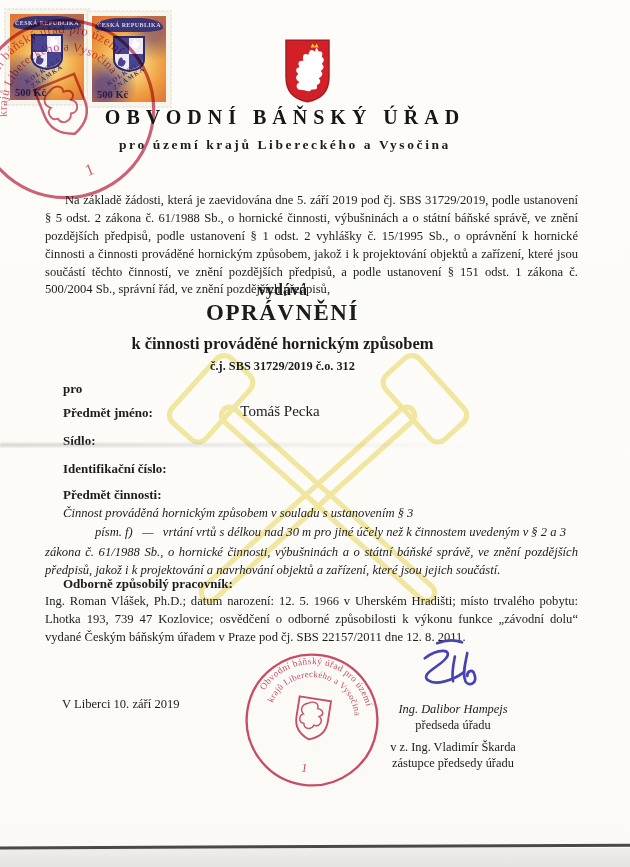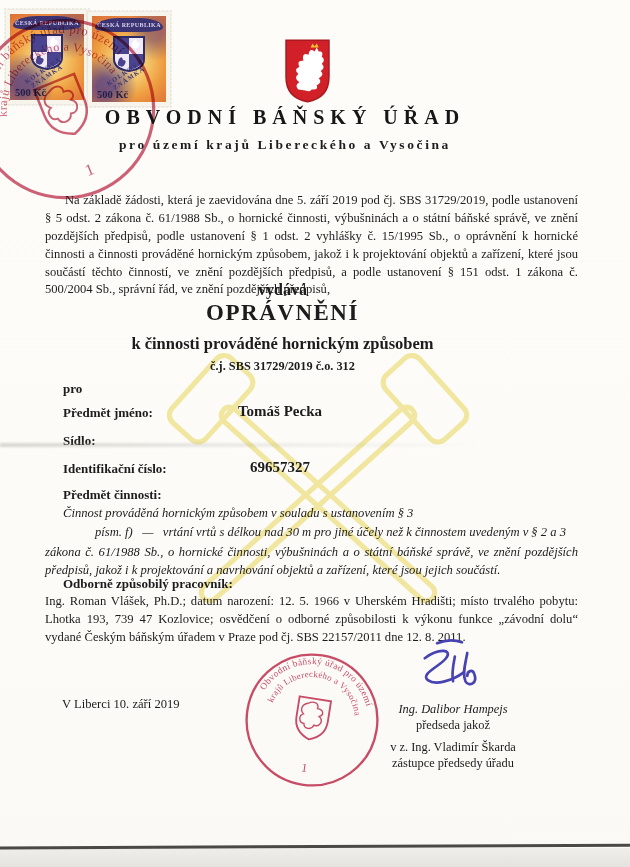--- a/index.html
+++ b/index.html
@@ -40,21 +40,21 @@
   .rs-bottom{left:242px;top:650px;width:140px;height:140px;transform:rotate(9deg);opacity:.9;}
 
   
   .para{left:45px;width:533px;font-size:12.6px;line-height:1.42;text-align:justify;}
   .intro{top:192px;text-indent:20px;}
   .vydava{top:281px;font-weight:bold;font-size:16px;}
   .permit-title{top:300px;font-weight:bold;font-size:23px;letter-spacing:1.5px;}
   .permit-sub{top:334px;font-weight:bold;font-size:16.5px;}
   .permit-ref{top:359px;font-weight:bold;font-size:12.3px;}
   .label{left:63px;font-weight:bold;font-size:13px;}
-  .value{left:0;width:560px;text-align:center;font-weight:bold;font-size:15px;}
+  .value{left:0;width:560px;text-align:center;font-weight:normal;font-size:15px;}
   .ital{font-style:italic;font-size:12.6px;white-space:pre-wrap;}
   .worker-para{top:593px;}
   .place-date{left:62px;top:697px;font-size:12.6px;}
   .sign-block{left:362px;width:182px;text-align:center;font-size:12.4px;line-height:1.25;}
   .signature{left:398px;top:637px;width:96px;height:62px;}
 
   
   .smudge{left:0;top:443px;width:480px;height:4px;
      background:linear-gradient(90deg,rgba(150,148,140,.35),rgba(150,148,140,.12) 60%,rgba(150,148,140,0));
      filter:blur(1px);}
@@ -136,21 +136,20 @@
   <div class="abs centered vydava">vydává</div>
   <div class="abs centered permit-title">OPRÁVNĚNÍ</div>
   <div class="abs centered permit-sub">k činnosti prováděné hornickým způsobem</div>
   <div class="abs centered permit-ref">č.j. SBS 31729/2019 č.o. 312</div>
   <div class="abs label" style="top:381px;">pro</div>
 
   <div class="abs label" style="top:405px;">Předmět jméno:</div>
   <div class="abs value" style="top:403px;">Tomáš Pecka</div>
   <div class="abs label" style="top:433px;">Sídlo:</div>
   <div class="abs label" style="top:461px;">Identifikační číslo:</div>
-  <div class="abs value" style="top:459px;">69657327</div>
 
   <div class="abs label" style="top:487px;">Předmět činnosti:</div>
   <div class="abs ital" style="left:63px;top:506px;">Činnost prováděná hornickým způsobem v souladu s ustanovením § 3</div>
   <div class="abs ital" style="left:95px;top:525px;">písm. f)   —   vrtání vrtů s délkou nad 30 m pro jiné účely než k činnostem uvedeným v § 2 a 3</div>
   <div class="abs para ital" style="top:544px;text-align:justify;">zákona č. 61/1988 Sb., o hornické činnosti, výbušninách a o státní báňské správě, ve znění pozdějších předpisů, jakož i k projektování a navrhování objektů a zařízení, které jsou jejich součástí.</div>
 
   <div class="abs label" style="top:576px;">Odborně způsobilý pracovník:</div>
   <div class="abs para worker-para">Ing. Roman Vlášek, Ph.D.; datum narození: 12. 5. 1966 v Uherském Hradišti; místo trvalého pobytu: Lhotka 193, 739 47 Kozlovice; osvědčení o odborné způsobilosti k výkonu funkce „závodní dolu“ vydané Českým báňským úřadem v Praze pod čj. SBS 22157/2011 dne 12. 8. 2011.</div>
 
   <div class="abs smudge"></div>
@@ -173,20 +172,20 @@
   <svg class="abs signature" viewBox="0 0 100 70">
     <g fill="none" stroke="#4843b2" stroke-width="3" stroke-linecap="round">
       <path d="M40,7 C50,3 60,3 68,6"></path>
       <path d="M26,24 C42,12 58,14 50,24 C42,34 20,42 30,49 C38,55 58,49 70,40"></path>
       <path d="M60,22 C58,32 56,42 58,50"></path>
       <path d="M74,18 C72,30 68,42 72,50 C76,57 86,52 82,42 C80,36 74,38 74,44"></path>
     </g>
   </svg>
 
   <div class="abs sign-block" style="top:702px;font-style:italic;">Ing. Dalibor Hampejs</div>
-  <div class="abs sign-block" style="top:718px;">předseda jakož</div>
+  <div class="abs sign-block" style="top:718px;">předseda úřadu</div>
   <div class="abs sign-block" style="top:740px;">v z. Ing. Vladimír Škarda</div>
   <div class="abs sign-block" style="top:756px;">zástupce předsedy úřadu</div>
 
   <div class="abs edge-below"></div>
   <div class="abs edge-line"></div>
 
 </div>
 
 </body></html>

